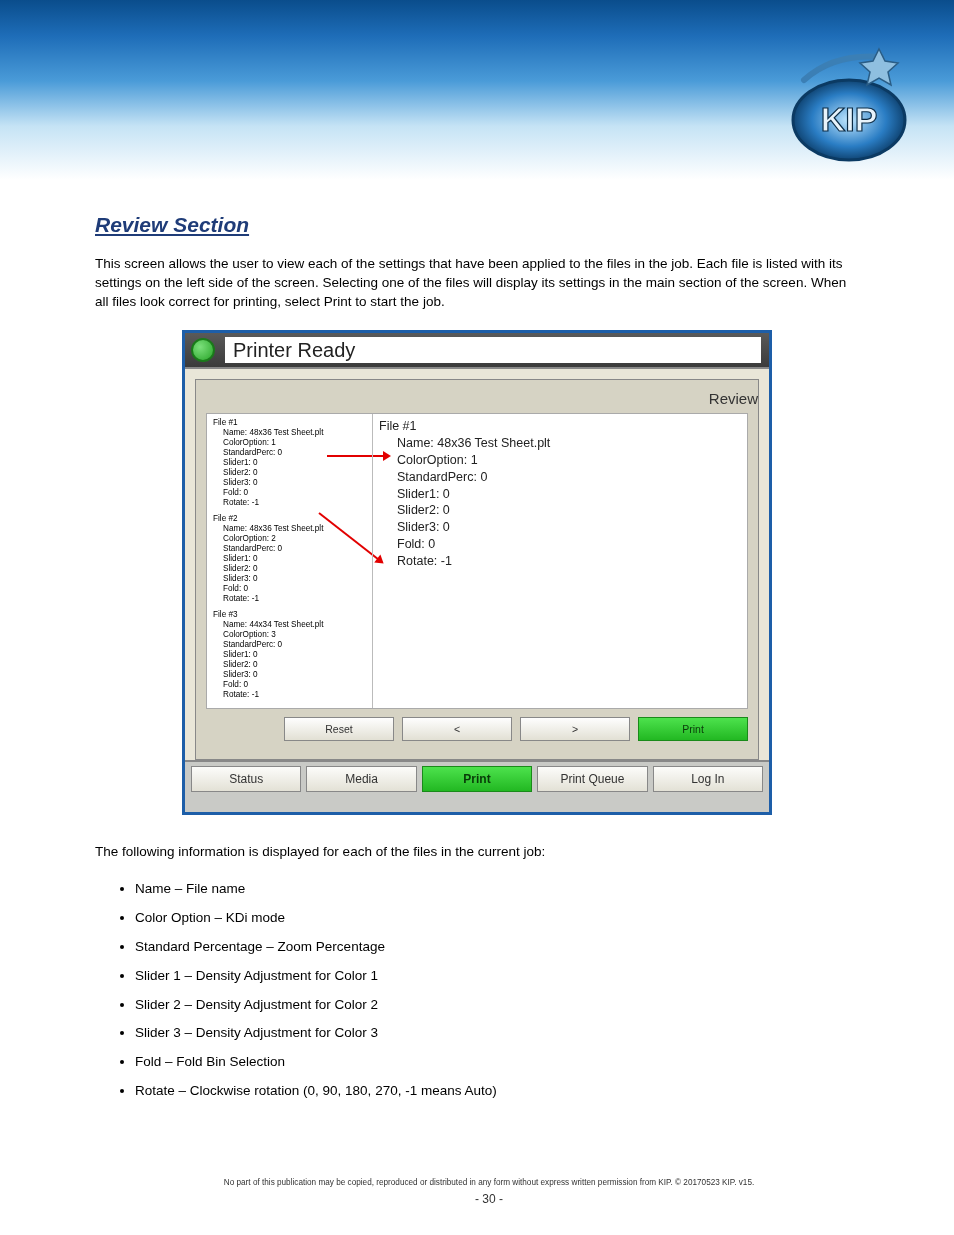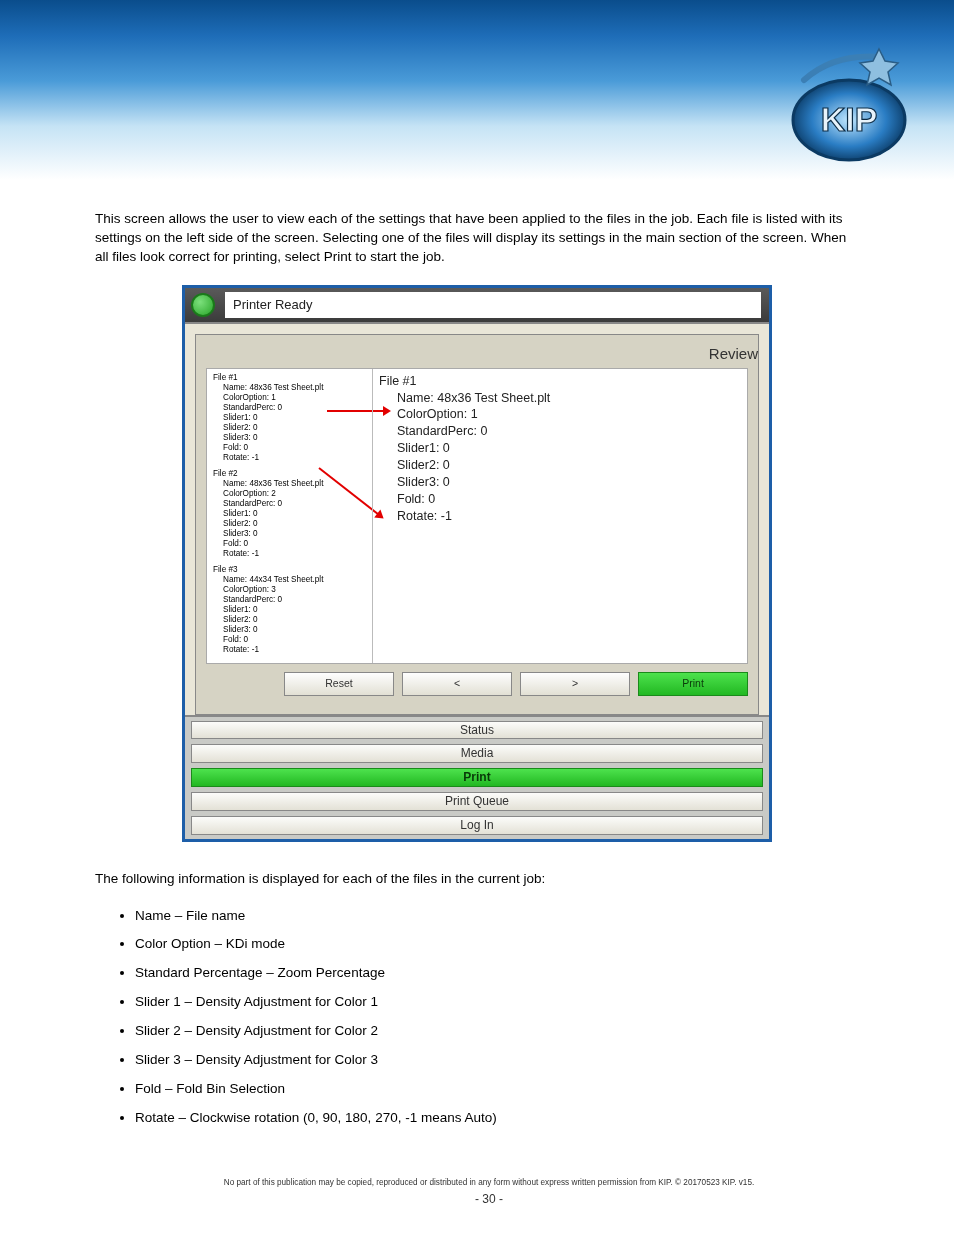--- a/index.html
+++ b/index.html
@@ -76,21 +76,21 @@
     margin-right: 10px;
   }
   .title-text {
     background: #fff;
     flex: 1;
     height: 26px;
     display: flex;
     align-items: center;
     padding-left: 8px;
     font-family: "Segoe UI", Arial, sans-serif;
-    font-size: 13px;
+    font-size: 20px;
     color: #222;
     margin-right: 8px;
   }
   .review-panel {
     margin: 10px 10px 0 10px;
     border: 1px solid #888;
     background: #d6d3c4;
     padding-bottom: 10px;
   }
   .review-header {
@@ -190,25 +190,24 @@
     color: #333;
   }
   .abtn.green {
     background: linear-gradient(to bottom, #4de24d, #22b822);
     color: #0a3a0a;
     border-color: #1a8a1a;
   }
 
   .bottom-nav {
     display: flex;
-    padding: 4px 6px 4px 6px;
+    padding: 4px 6px 20px 6px;
     gap: 5px;
     background: #c9cac6;
     border-top: 2px solid #888;
-    flex-direction: column;
   }
   .navbtn {
     flex: 1;
     height: 26px;
     border: 1px solid #888;
     background: linear-gradient(to bottom, #fcfcfa, #e3e1d6);
     font-size: 12px;
     display: flex;
     align-items: center;
     justify-content: center;
@@ -261,20 +260,21 @@
     </defs>
     <ellipse cx="70" cy="85" rx="56" ry="40" fill="url(#rg)" stroke="#0b3a63" stroke-width="3"></ellipse>
     <path d="M 25 45 Q 55 18 102 22" fill="none" stroke="#3b7fb5" stroke-width="6" stroke-linecap="round"></path>
     <path d="M 100 14 l 6 12 l 13 2 l -10 9 l 3 13 l -12 -7 l -12 7 l 3 -13 l -10 -9 l 13 -2 z" fill="#8fbfe0" stroke="#2a5d86" stroke-width="1.5"></path>
     <text x="70" y="96" text-anchor="middle" font-family="Arial Black, Arial" font-weight="900" font-size="34" fill="#e8f3fb" stroke="#0a2a44" stroke-width="1.2">KIP</text>
   </svg>
 </div>
 
 <div class="page-body">
 
+  <div class="section-title">Review Section</div>
   <p class="intro-para">This screen allows the user to view each of the settings that have been applied to the files in the job. Each file is listed with its settings on the left side of the screen. Selecting one of the files will display its settings in the main section of the screen. When all files look correct for printing, select Print to start the job.</p>
 
   <div class="screenshot-outer">
     <div class="win-titlebar">
       <div class="title-icon"></div>
       <div class="title-text">Printer Ready</div>
     </div>
 
     <div class="review-panel">
       <div class="review-header">Review</div>

